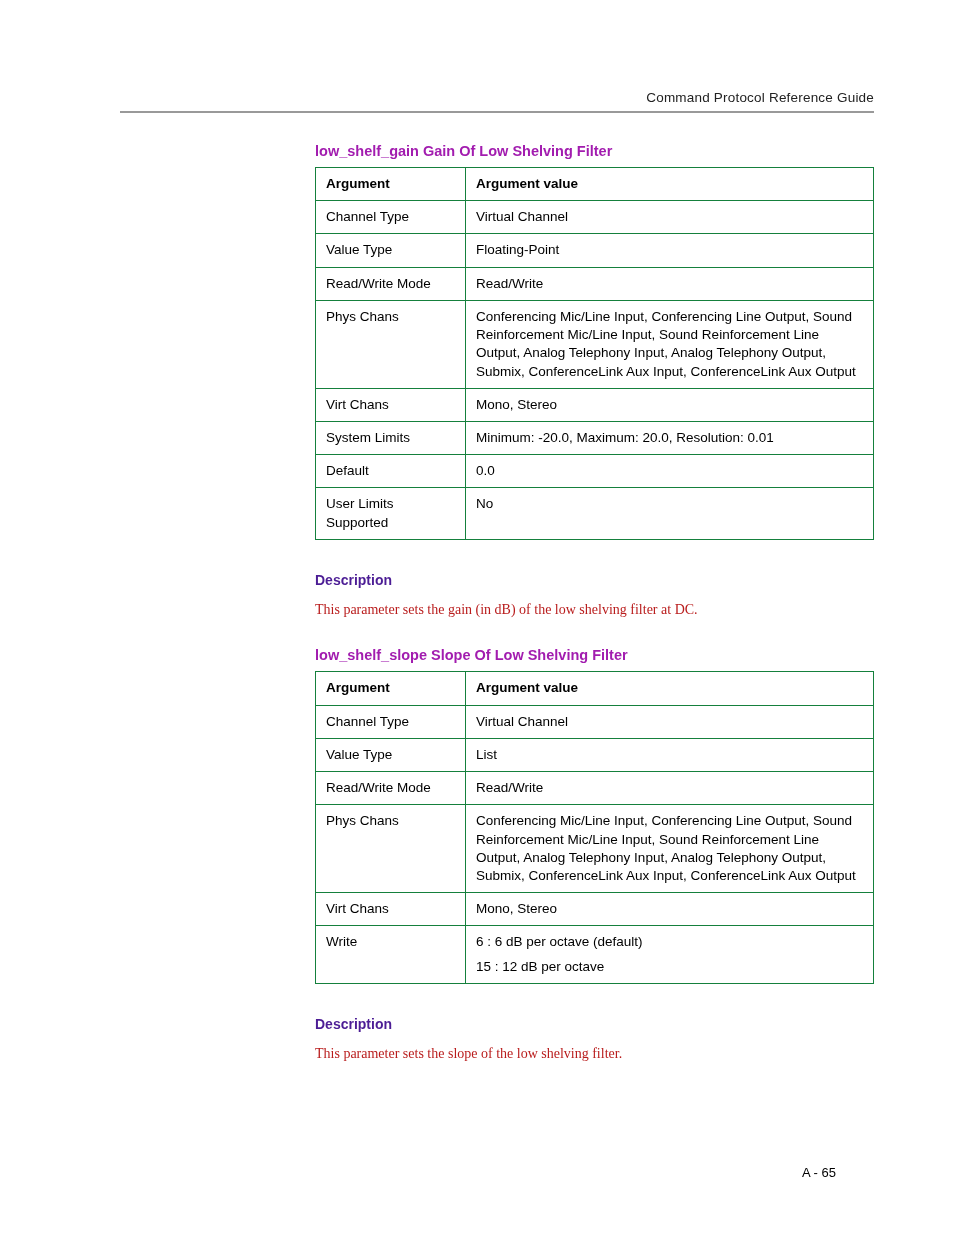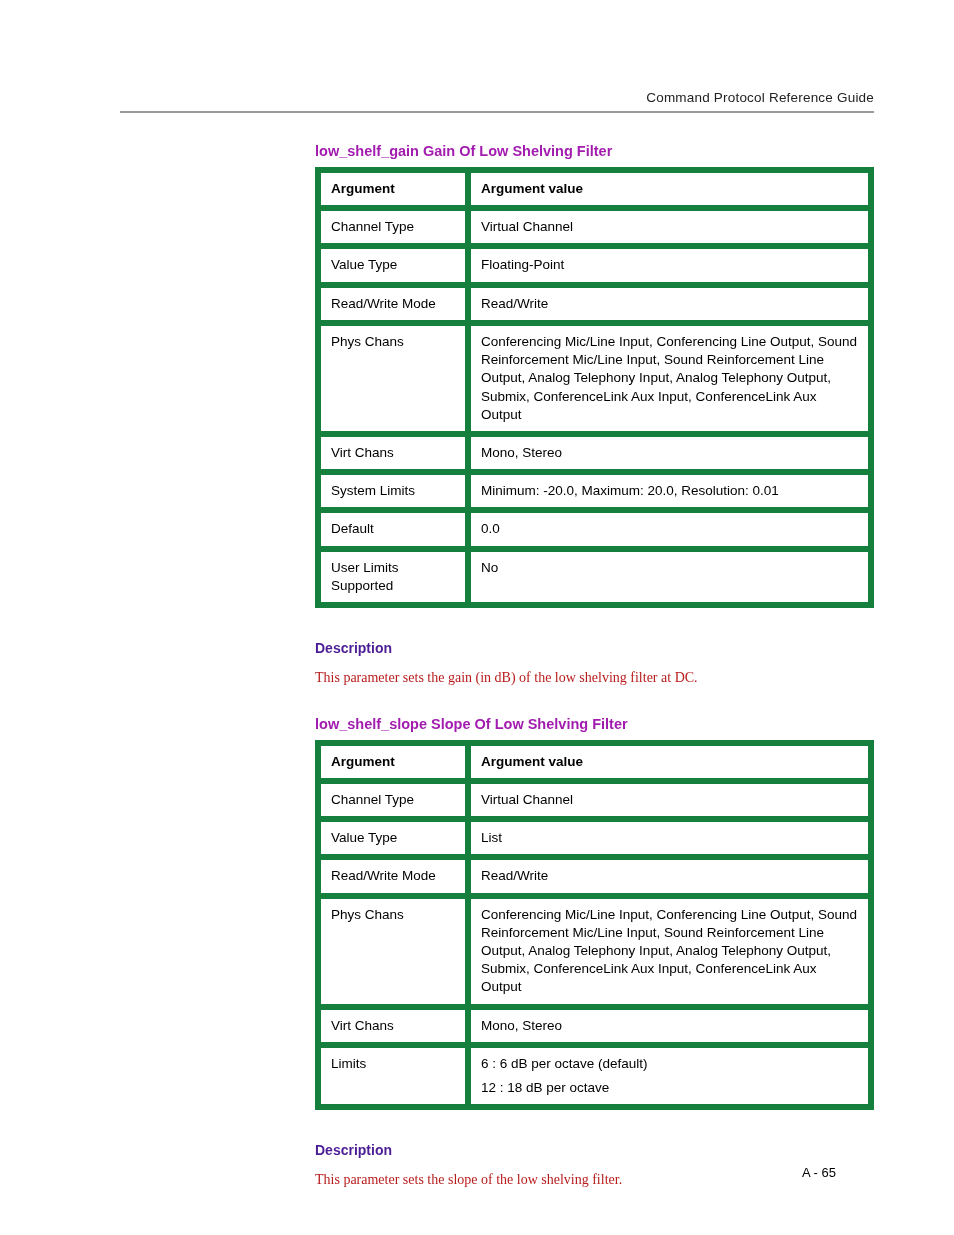--- a/index.html
+++ b/index.html
@@ -40,21 +40,21 @@
       margin: 8px 0 8px 0;
     }
     table {
       border-collapse: collapse;
       width: 100%;
       table-layout: fixed;
     }
     table col.col-arg { width: 150px; }
     table col.col-val { width: auto; }
     th, td {
-      border: 6px solid #15803d;
+      border: 1px solid #15803d;
       padding: 7px 10px 7px 10px;
       text-align: left;
       font-family: Arial, Helvetica, sans-serif;
       font-size: 13.5px;
       vertical-align: top;
       line-height: 1.35;
     }
     th {
       font-weight: bold;
     }
@@ -174,25 +174,25 @@
         </tr>
         <tr>
           <td>Phys Chans</td>
           <td>Conferencing Mic/Line Input, Conferencing Line Output, Sound Reinforcement Mic/Line Input, Sound Reinforcement Line Output, Analog Telephony Input, Analog Telephony Output, Submix, ConferenceLink Aux Input, ConferenceLink Aux Output</td>
         </tr>
         <tr>
           <td>Virt Chans</td>
           <td>Mono, Stereo</td>
         </tr>
         <tr>
-          <td>Limits</td>
+          <td>Write</td>
           <td>
             <div class="values-multi">
               <div>6 : 6 dB per octave (default)</div>
-              <div>12 : 18 dB per octave</div>
+              <div>15 : 12 dB per octave</div>
             </div>
           </td>
         </tr>
       </tbody>
     </table>
 
     <div class="desc-heading">Description</div>
     <p class="desc-text">This parameter sets the slope of the low shelving filter.</p>
 
   </div>

